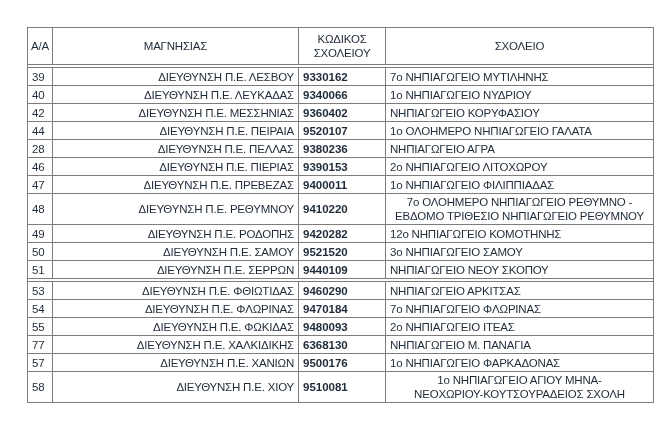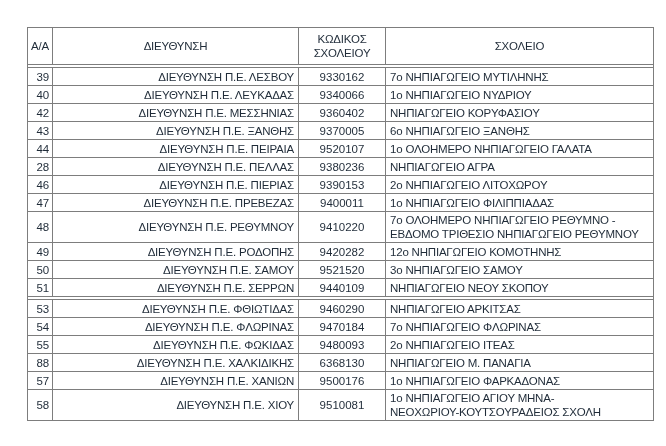--- a/index.html
+++ b/index.html
@@ -40,25 +40,25 @@
     overflow: hidden;
   }
   .school-table thead th {
     height: 34px;
     text-align: center;
     white-space: pre-line;
     padding: 1px 2px;
   }
   .school-table tbody td { height: 15px; }
 
-  td.cell-serial { text-align: right; padding-right: 3px; white-space: nowrap; }
+  td.cell-serial { padding-right: 3px; white-space: nowrap; }
   td.cell-dir    { text-align: right;  white-space: nowrap; }
-  td.cell-code   { text-align: center; white-space: nowrap; letter-spacing: 0; }
+  td.cell-code   { white-space: nowrap; letter-spacing: 0; font-weight: bold; }
   td.cell-school { text-align: left;  white-space: nowrap; }
-  td.multiline   { white-space: pre-line; line-height: 14px; }
+  td.multiline   { white-space: pre-line; line-height: 14px; text-align: center; }
 
   tr.frag-gap td {
     border: none;
     border-left: 1px solid #7d7d7d;
     border-right: 1px solid #7d7d7d;
     height: 2px;
     padding: 0;
   }
 </style>
 </head>
@@ -68,21 +68,21 @@
   <table class="school-table">
     <colgroup>
       <col class="c-serial">
         <col class="c-dir">
         <col class="c-code">
         <col class="c-school">
     </colgroup>
     <thead>
       <tr>
         <th>Α/Α</th>
-        <th>ΔΙΕΥΘΥΝΣΗ</th>
+        <th>ΜΑΓΝΗΣΙΑΣ</th>
         <th>ΚΩΔΙΚΟΣ
 ΣΧΟΛΕΙΟΥ</th>
         <th>ΣΧΟΛΕΙΟ</th>
       </tr>
     </thead>
     <tbody>
       <tr class="frag-gap">
         <td colspan="4"></td>
       </tr>
 
@@ -98,26 +98,20 @@
           <td class="cell-code">9340066</td>
           <td class="cell-school">1ο ΝΗΠΙΑΓΩΓΕΙΟ ΝΥΔΡΙΟΥ</td>
         </tr>
         <tr>
           <td class="cell-serial">42</td>
           <td class="cell-dir">ΔΙΕΥΘΥΝΣΗ Π.Ε. ΜΕΣΣΗΝΙΑΣ</td>
           <td class="cell-code">9360402</td>
           <td class="cell-school">ΝΗΠΙΑΓΩΓΕΙΟ ΚΟΡΥΦΑΣΙΟΥ</td>
         </tr>
         <tr>
-          <td class="cell-serial">43</td>
-          <td class="cell-dir">ΔΙΕΥΘΥΝΣΗ Π.Ε. ΞΑΝΘΗΣ</td>
-          <td class="cell-code">9370005</td>
-          <td class="cell-school">6ο ΝΗΠΙΑΓΩΓΕΙΟ ΞΑΝΘΗΣ</td>
-        </tr>
-        <tr>
           <td class="cell-serial">44</td>
           <td class="cell-dir">ΔΙΕΥΘΥΝΣΗ Π.Ε. ΠΕΙΡΑΙΑ</td>
           <td class="cell-code">9520107</td>
           <td class="cell-school">1ο ΟΛΟΗΜΕΡΟ ΝΗΠΙΑΓΩΓΕΙΟ ΓΑΛΑΤΑ</td>
         </tr>
         <tr>
           <td class="cell-serial">28</td>
           <td class="cell-dir">ΔΙΕΥΘΥΝΣΗ Π.Ε. ΠΕΛΛΑΣ</td>
           <td class="cell-code">9380236</td>
           <td class="cell-school">ΝΗΠΙΑΓΩΓΕΙΟ ΑΓΡΑ</td>
@@ -174,21 +168,21 @@
           <td class="cell-code">9470184</td>
           <td class="cell-school">7ο ΝΗΠΙΑΓΩΓΕΙΟ ΦΛΩΡΙΝΑΣ</td>
         </tr>
         <tr>
           <td class="cell-serial">55</td>
           <td class="cell-dir">ΔΙΕΥΘΥΝΣΗ Π.Ε. ΦΩΚΙΔΑΣ</td>
           <td class="cell-code">9480093</td>
           <td class="cell-school">2ο ΝΗΠΙΑΓΩΓΕΙΟ ΙΤΕΑΣ</td>
         </tr>
         <tr>
-          <td class="cell-serial">88</td>
+          <td class="cell-serial">77</td>
           <td class="cell-dir">ΔΙΕΥΘΥΝΣΗ Π.Ε. ΧΑΛΚΙΔΙΚΗΣ</td>
           <td class="cell-code">6368130</td>
           <td class="cell-school">ΝΗΠΙΑΓΩΓΕΙΟ Μ. ΠΑΝΑΓΙΑ</td>
         </tr>
         <tr>
           <td class="cell-serial">57</td>
           <td class="cell-dir">ΔΙΕΥΘΥΝΣΗ Π.Ε. ΧΑΝΙΩΝ</td>
           <td class="cell-code">9500176</td>
           <td class="cell-school">1ο ΝΗΠΙΑΓΩΓΕΙΟ ΦΑΡΚΑΔΟΝΑΣ</td>
         </tr>

